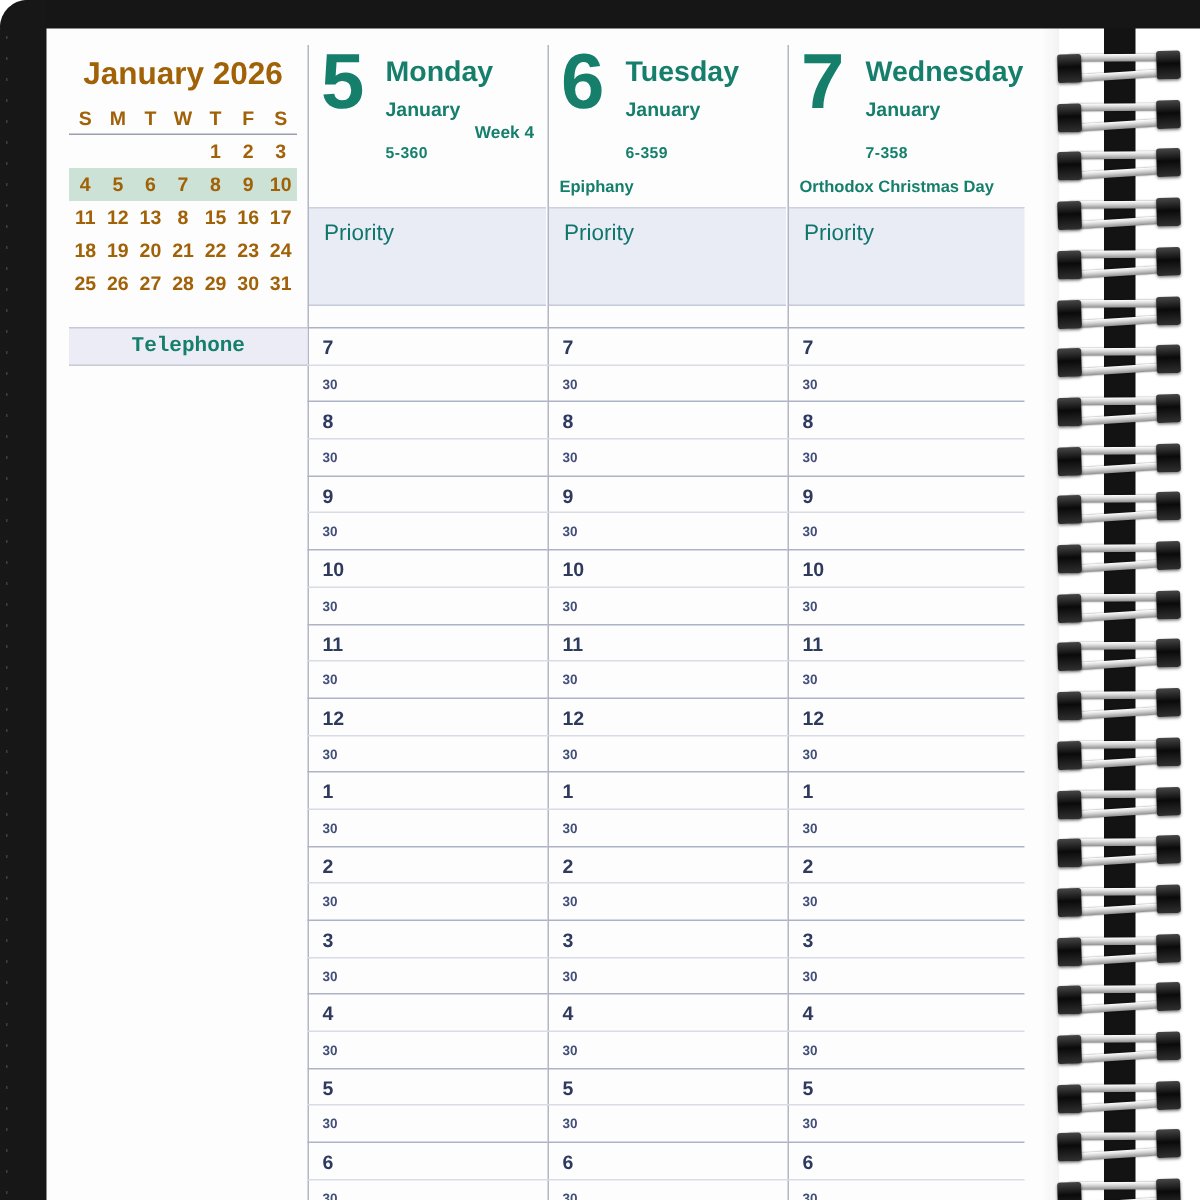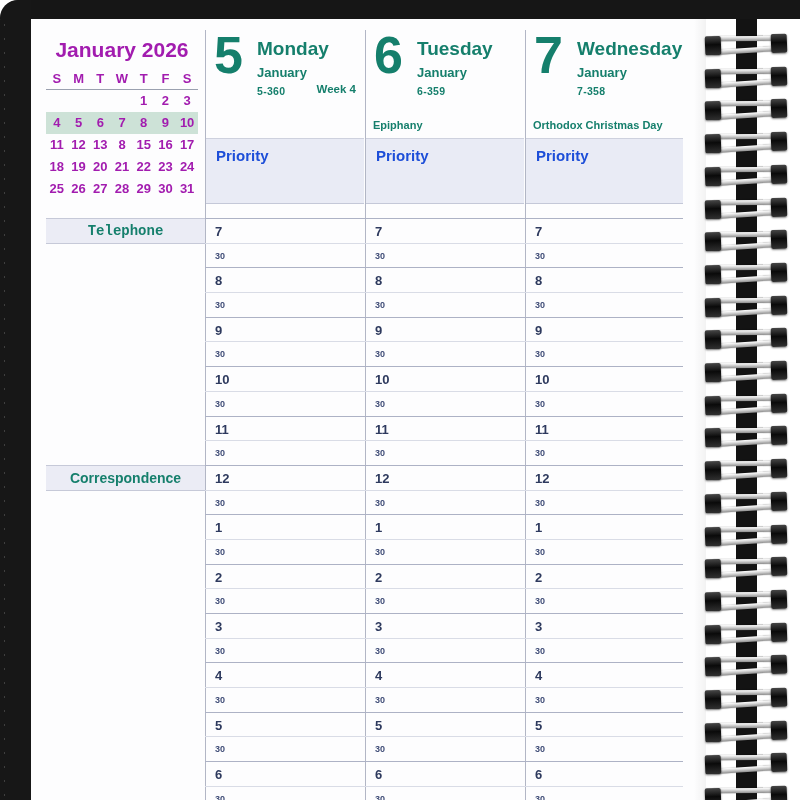--- a/index.html
+++ b/index.html
@@ -21,43 +21,43 @@
   .coil::before,.coil::after{content:"";position:absolute;left:7px;right:7px;height:5px;border-radius:3px;
     background:linear-gradient(180deg,#ffffff 0%,#d9d9d9 40%,#8f8f8f 100%);box-shadow:0 0 1px rgba(0,0,0,.7);}
   .coil::before{top:2px;transform:rotate(1.6deg);}
   .coil::after{bottom:2px;transform:rotate(-1.6deg);}
   .coil .cap{position:absolute;top:1px;width:16px;height:19px;border-radius:2px;z-index:2;
     background:linear-gradient(180deg,#474747 0%,#0a0a0a 45%,#303030 100%);box-shadow:0 1px 2px rgba(0,0,0,.5);}
   .coil .cap.l{left:0;} .coil .cap.r{right:0;}
   
   .vline{position:absolute;top:30px;bottom:0;width:1px;background:#b2b6c5;}
   
-  .minical{position:absolute;left:46px;top:28px;width:152px;color:#a21caf;}
+  .minical{position:absolute;left:46px;top:28px;width:152px;color:#a16207;}
   .mc-title{font-size:21px;font-weight:bold;text-align:center;padding-top:10px;line-height:1.15;}
   .mc-head{display:grid;grid-template-columns:repeat(7,1fr);margin-top:7px;height:20px;
     border-bottom:1px solid #9aa0af;font-size:13px;font-weight:bold;text-align:center;line-height:20px;}
   .mc-row{display:grid;grid-template-columns:repeat(7,1fr);height:22px;
     font-size:13px;font-weight:bold;text-align:center;line-height:22px;}
   .mc-row.highlight{background:#cde2d7;}
   
   .band{position:absolute;left:46px;width:159px;height:24px;background:#ebecf5;
     border-top:1px solid #c6c9d8;border-bottom:1px solid #c6c9d8;
     color:#157f6c;font-size:14px;font-weight:bold;text-align:center;line-height:24px;}
   
   .day{position:absolute;top:19px;width:160px;height:781px;}
   .dnum{position:absolute;left:9px;top:12px;font-size:52px;line-height:.95;font-weight:bold;color:#157f6c;letter-spacing:-2px;}
   .dmeta{position:absolute;left:52px;top:20px;color:#157f6c;}
   .dname{font-size:19px;font-weight:bold;line-height:1.1;}
   .dmonth{font-size:13px;font-weight:bold;margin-top:5px;}
-  .ddoy{font-size:10.5px;font-weight:bold;margin-top:5px;letter-spacing:.3px;}
+  .ddoy{font-size:10.5px;font-weight:bold;margin-top:16px;letter-spacing:.3px;}
   .week-label{position:absolute;right:9px;top:64px;font-size:11.5px;font-weight:bold;color:#157f6c;}
   .holiday{position:absolute;left:8px;top:100px;font-size:11px;font-weight:bold;color:#157f6c;white-space:nowrap;}
   .priority-box{position:absolute;left:1px;top:119px;width:158px;height:66px;background:#e9ebf5;
     border-top:1px solid #ced1de;border-bottom:1px solid #c4c8d8;box-sizing:border-box;}
-  .priority-box span{display:inline-block;padding:8px 0 0 10px;font-size:15px;font-weight:bold;color:#1d4ed8;}
+  .priority-box span{display:inline-block;padding:8px 0 0 10px;font-size:15px;font-weight:normal;color:#0f766e;}
   .timegrid{position:absolute;left:0;top:199px;width:160px;}
   .trow{height:24.7px;box-sizing:border-box;}
   .trow.h{border-top:1px solid #adb2c5;}
   .trow.m{border-top:1px solid #d9dce6;}
   .trow .tlabel{display:inline-block;}
   .trow.h .tlabel{font-size:13px;font-weight:bold;color:#2e3a5e;padding:5px 0 0 10px;}
   .trow.m .tlabel{font-size:9px;font-weight:bold;color:#414e78;padding:7px 0 0 10px;}
 </style>
 </head>
 <body>
@@ -272,21 +272,20 @@
         <span class="mc-cell">29</span>
 
         <span class="mc-cell">30</span>
 
         <span class="mc-cell">31</span>
 
     </div>
   </div>
 
   <div class="band" style="top:218px;font-family:Liberation Mono, monospace;">Telephone</div>
-  <div class="band" style="top:465px;">Correspondence</div>
 
   <div class="day" style="left:205px;">
     <div class="dnum">5</div>
     <div class="dmeta">
       <div class="dname">Monday</div>
       <div class="dmonth">January</div>
       <div class="ddoy">5-360</div>
     </div>
     <div class="week-label">Week 4</div>
     <div class="holiday"></div>

